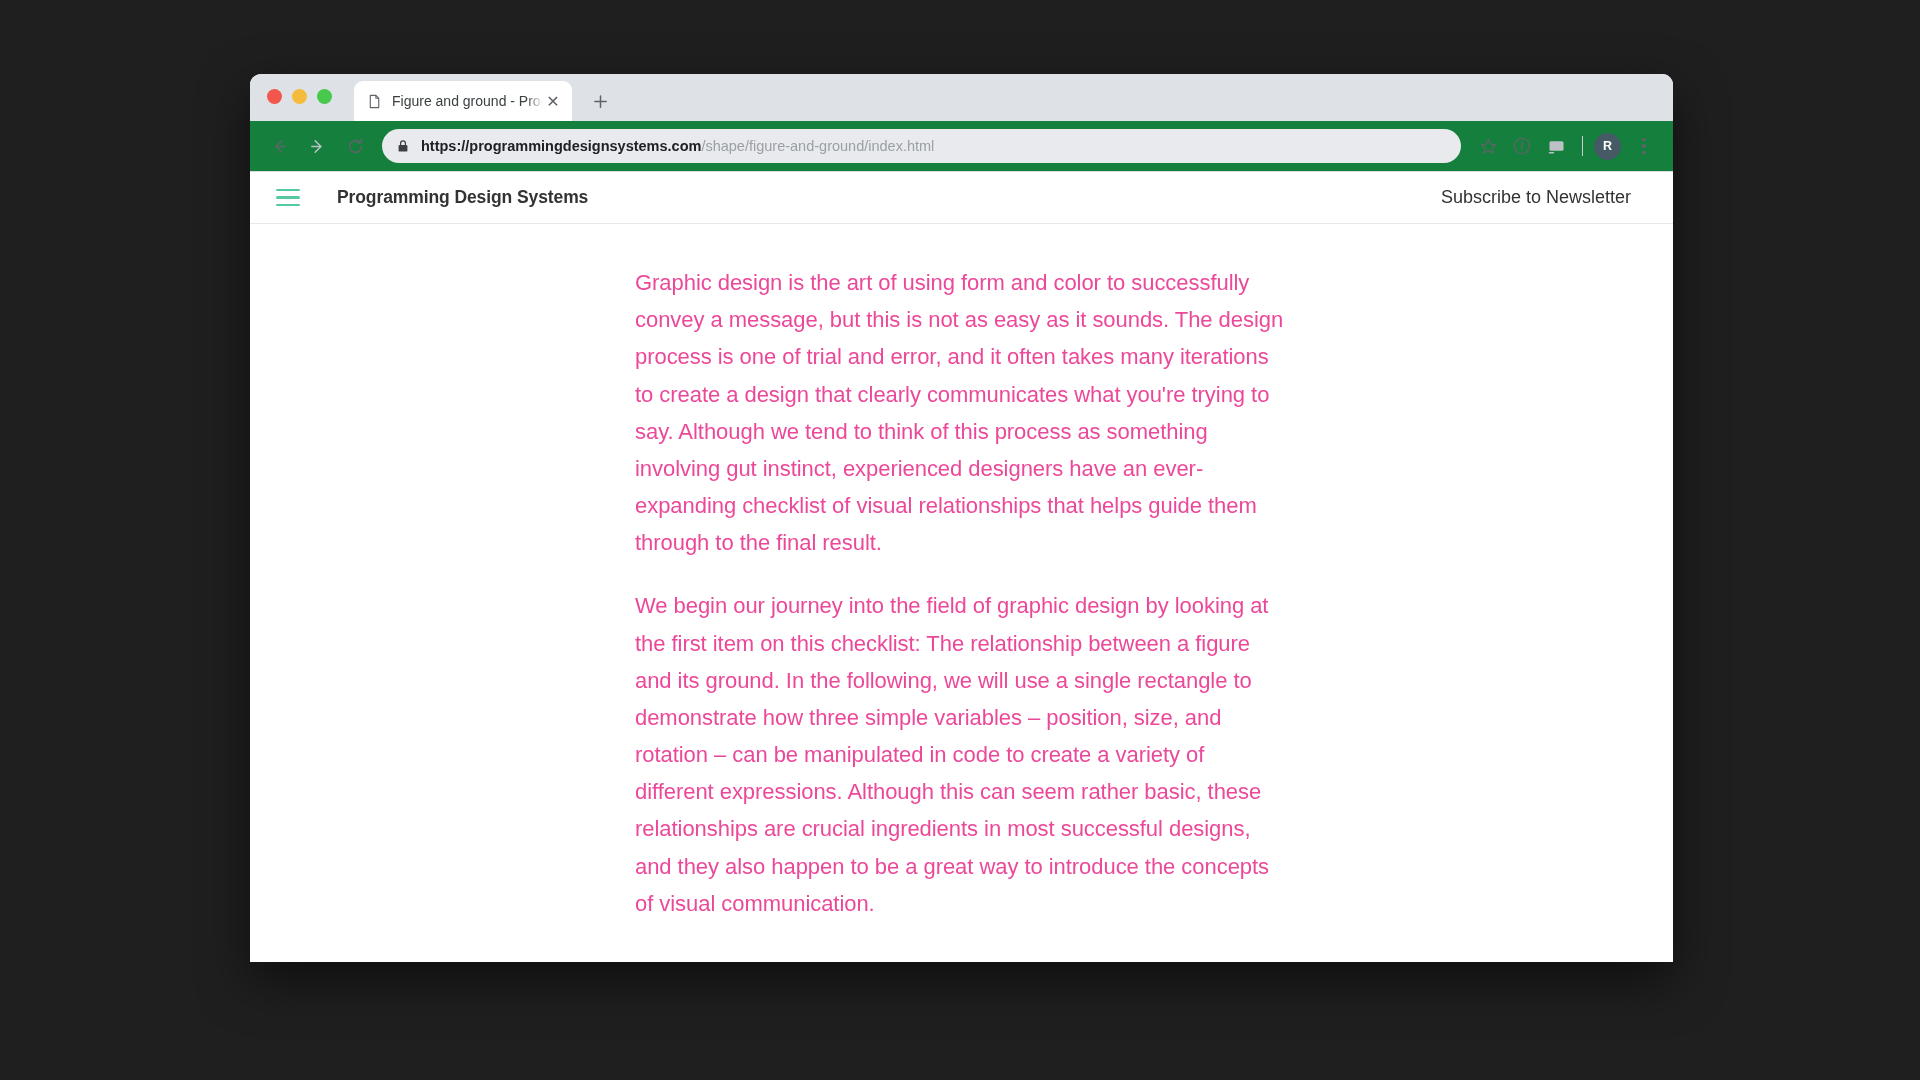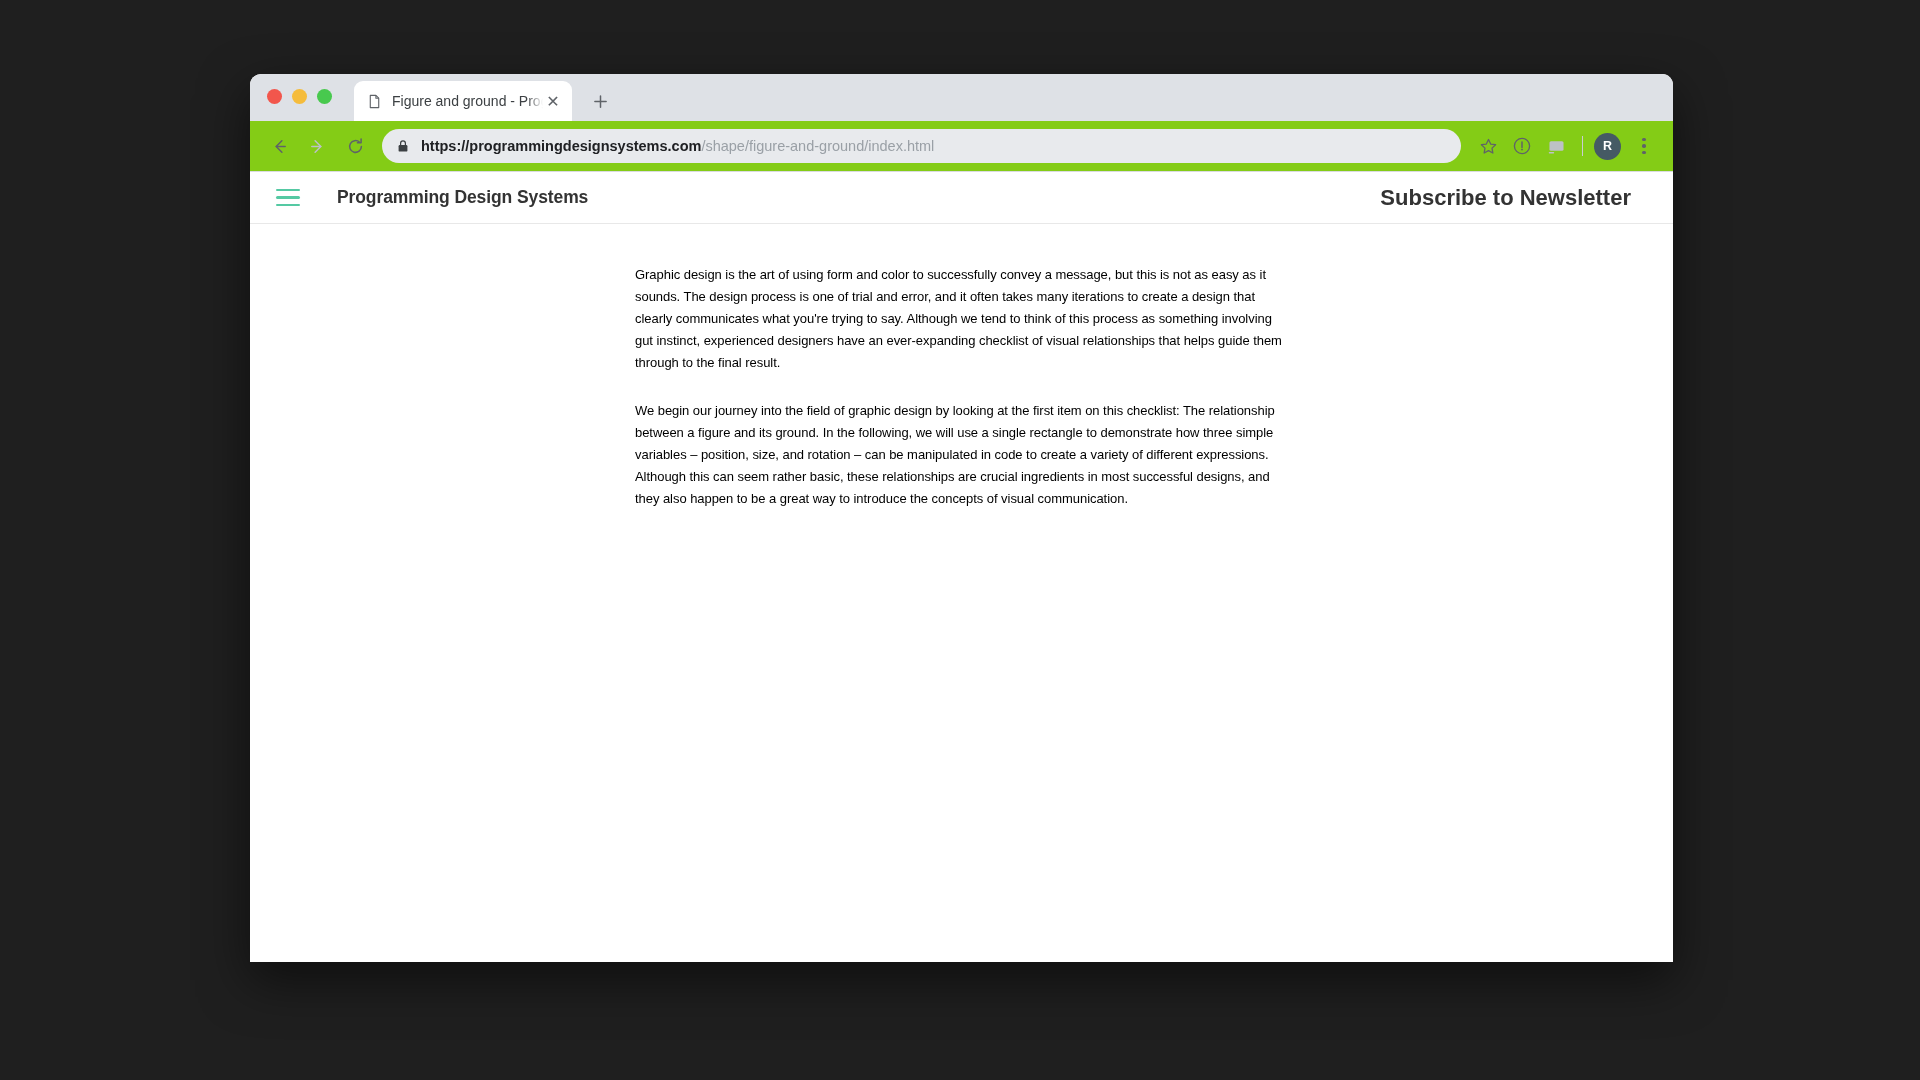--- a/index.html
+++ b/index.html
@@ -58,21 +58,21 @@
     color:#5f6368;
   }
   .newtab {
     width:34px; height:34px; margin-left:11px; margin-bottom:3px;
     display:flex; align-items:center; justify-content:center;
     color:#5f6368; border-radius:50%;
   }
 
   
   .toolbar {
-    height:51px; background:#84cc16;
+    height:51px; background:#15803d;
     display:flex; align-items:center;
     padding:0 14px 0 12px;
     border-bottom:1px solid #dadce0;
   }
   .navbtn {
     width:34px; height:34px; margin-right:4px;
     display:flex; align-items:center; justify-content:center;
     color:#5f6368; border-radius:50%;
   }
   .navbtn.disabled { color:#bdc1c6; }
@@ -108,34 +108,34 @@
 
   
   .page { background:#fff; height:638px; position:relative; }
   .site-header {
     height:52px; border-bottom:1px solid #e8e8e8;
     display:flex; align-items:center; padding:0 42px 0 26px;
   }
   .hamburger { width:24px; height:18px; display:flex; flex-direction:column; justify-content:space-between; }
   .hamburger i { display:block; height:2.4px; background:#55c9a3; border-radius:2px; }
   .brand { margin-left:37px; font-size:17.5px; font-weight:bold; color:#333; letter-spacing:-.1px; }
-  .subscribe { margin-left:auto; font-size:22px; font-weight:bold; color:#333; }
+  .subscribe { margin-left:auto; font-size:18px; font-weight:normal; color:#333; }
 
   .content {
     padding-top:40px;
     width:100%;
   }
   .col { width:650px; margin-left:385px; }
   .kicker { color:#3fcfa0; font-size:16.5px; margin-bottom:8px; letter-spacing:.1px; }
   h1.title {
     font-size:41px; font-weight:bold; color:#333;
     letter-spacing:-.7px; margin-bottom:33px; line-height:1.15;
   }
   p.body {
-    font-size:13px; line-height:1.69; color:#000000;
+    font-size:22px; line-height:1.69; color:#ec4899;
     margin-bottom:26px; letter-spacing:-.05px;
   }
   h2.section {
     font-size:25.5px; font-weight:bold; color:#333;
     margin-top:34px; margin-bottom:22px; letter-spacing:-.3px;
   }
 </style>
 </head>
 <body>
 

